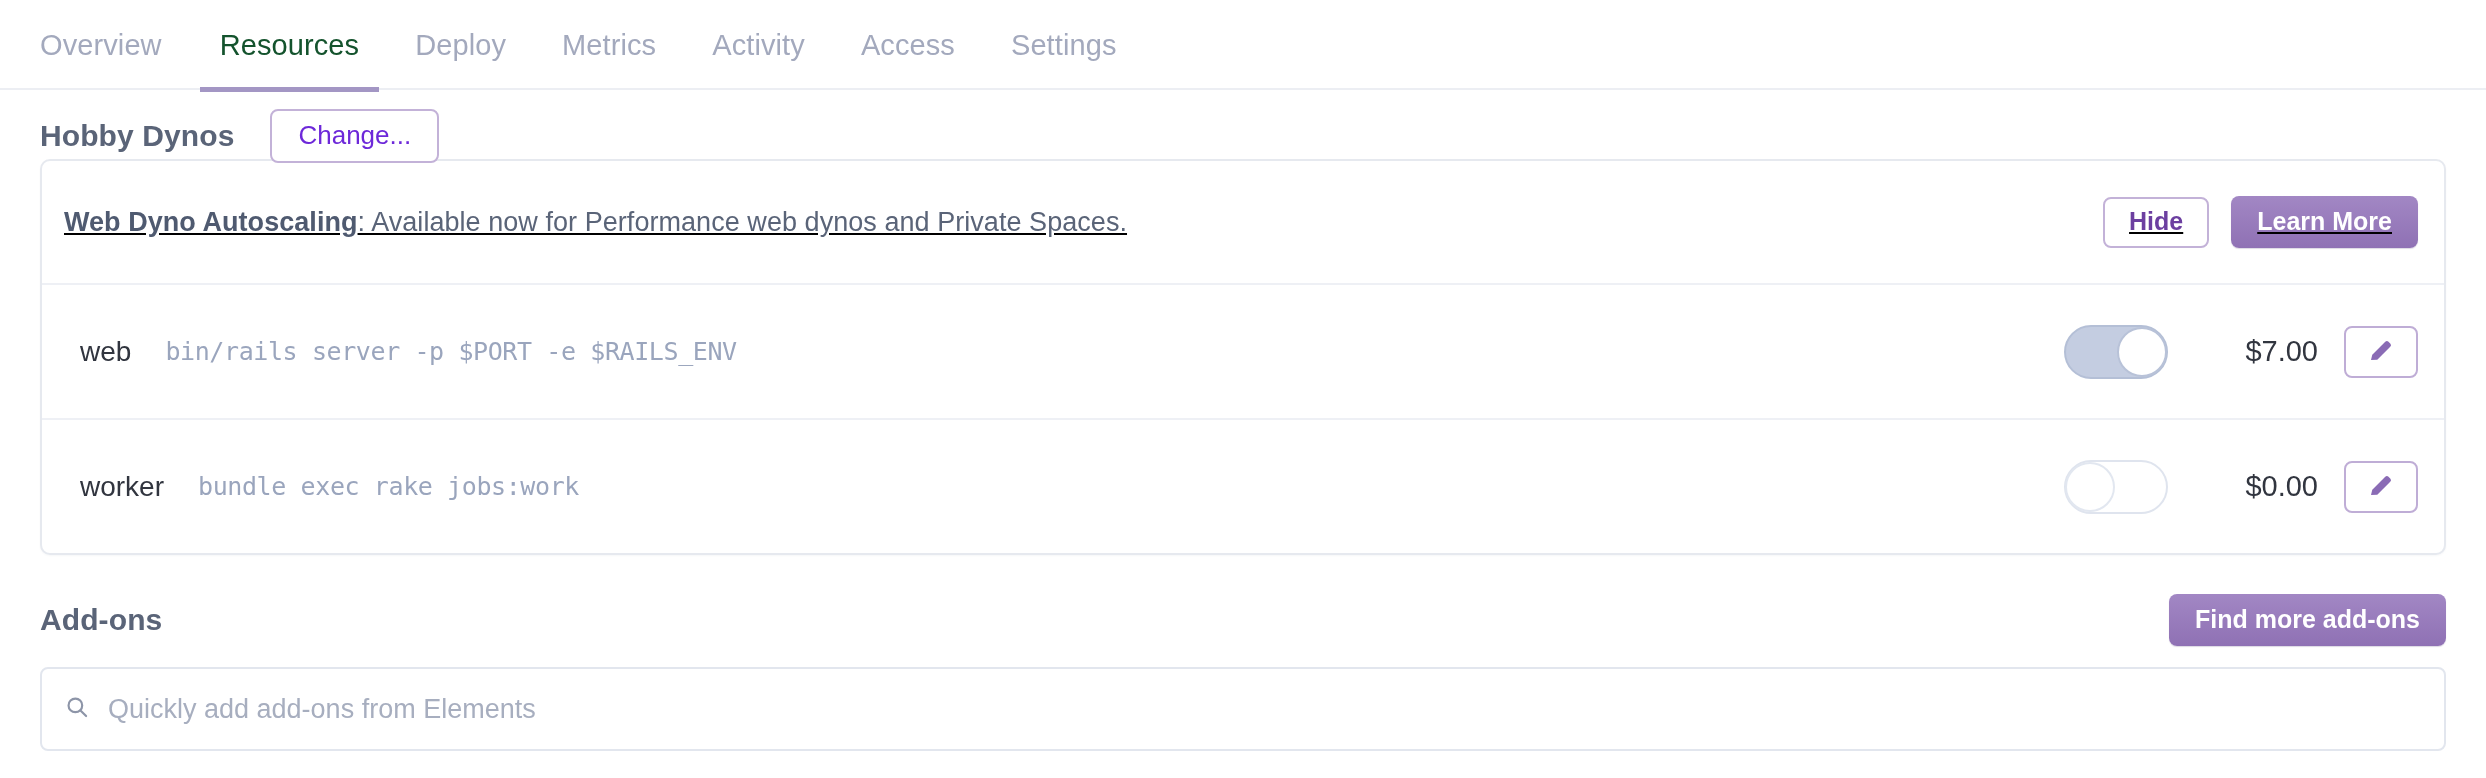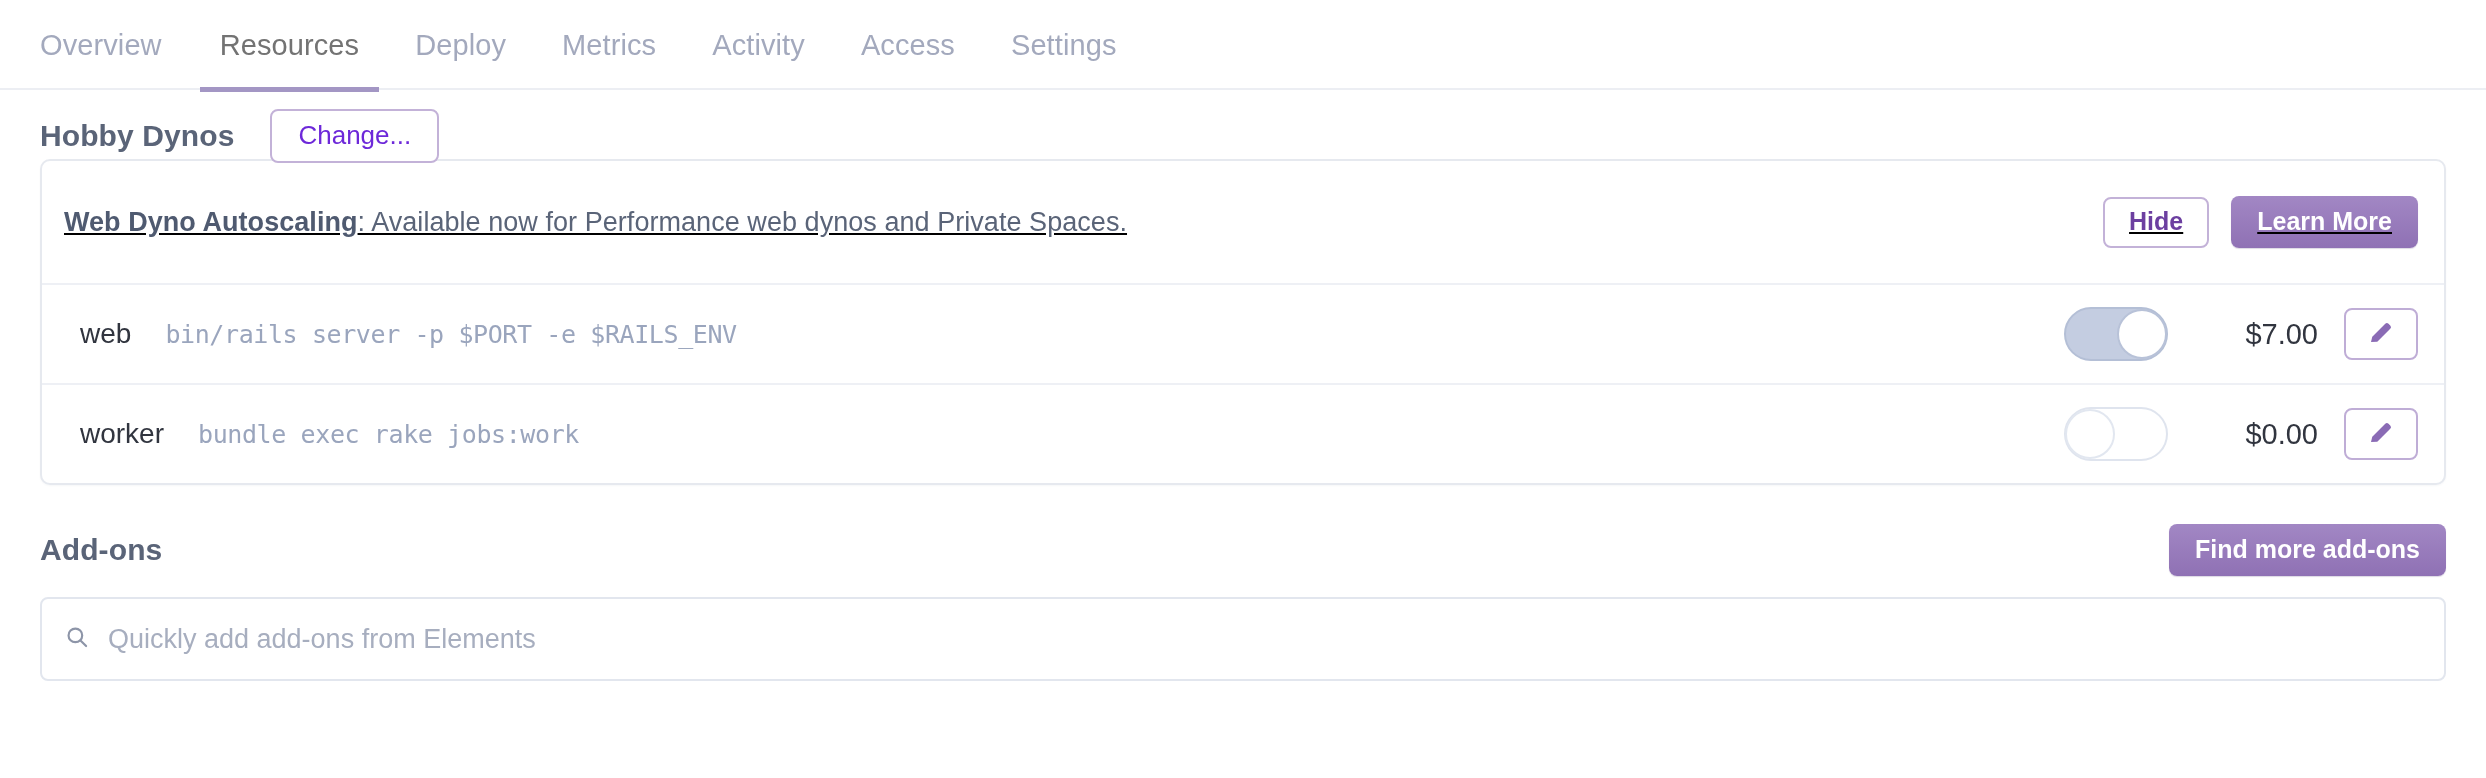--- a/index.html
+++ b/index.html
@@ -27,21 +27,21 @@
     display: flex;
     align-items: center;
     font-size: 29px;
     color: #a3a9bd;
     padding: 0 28px;
     letter-spacing: 0.1px;
     cursor: pointer;
     white-space: nowrap;
   }
   .tab:first-child { padding-left: 0; padding-right: 30px; }
-  .tab.active { color: #737373; }
+  .tab.active { color: #14532d; }
   .tab.active::after {
     content: "";
     position: absolute;
     left: 8px; right: 8px;
     bottom: -2px;
     height: 5px;
     background: #a396c4;
   }
 
   
@@ -82,21 +82,21 @@
   }
   .card-row {
     display: flex;
     align-items: center;
     padding: 0 26px 0 22px;
     position: relative;
   }
   .card-row + .card-row { border-top: 2px solid #eef0f5; }
 
   .row-banner { height: 122px; text-decoration: underline; }
-  .row-dyno   { height: 100px; }
+  .row-dyno   { height: 135px; }
 
   .banner-text {
     font-size: 27px;
     color: #5a6478;
     letter-spacing: 0.05px;
     flex: 1;
     white-space: nowrap;
   }
   .banner-text b { font-weight: bold; color: #4f5a70; }
 

